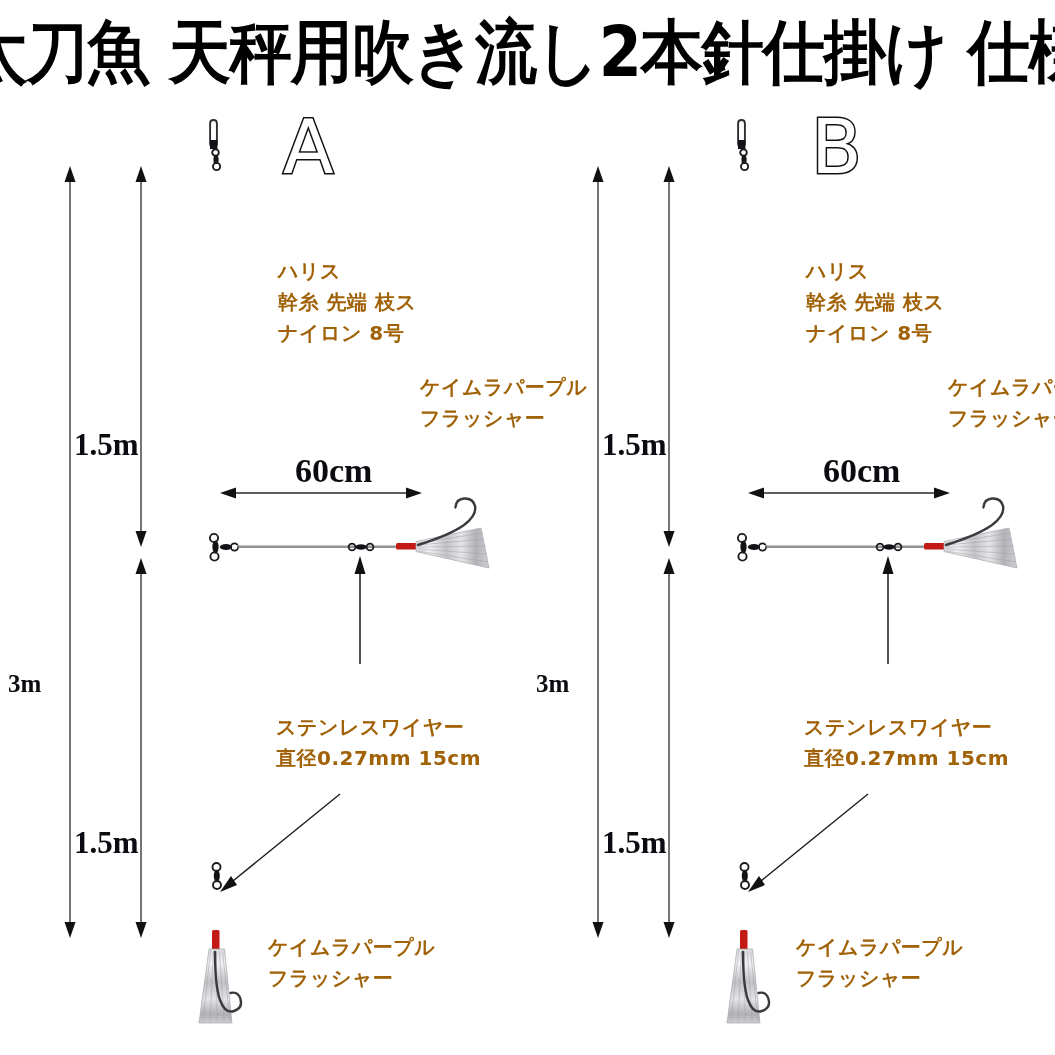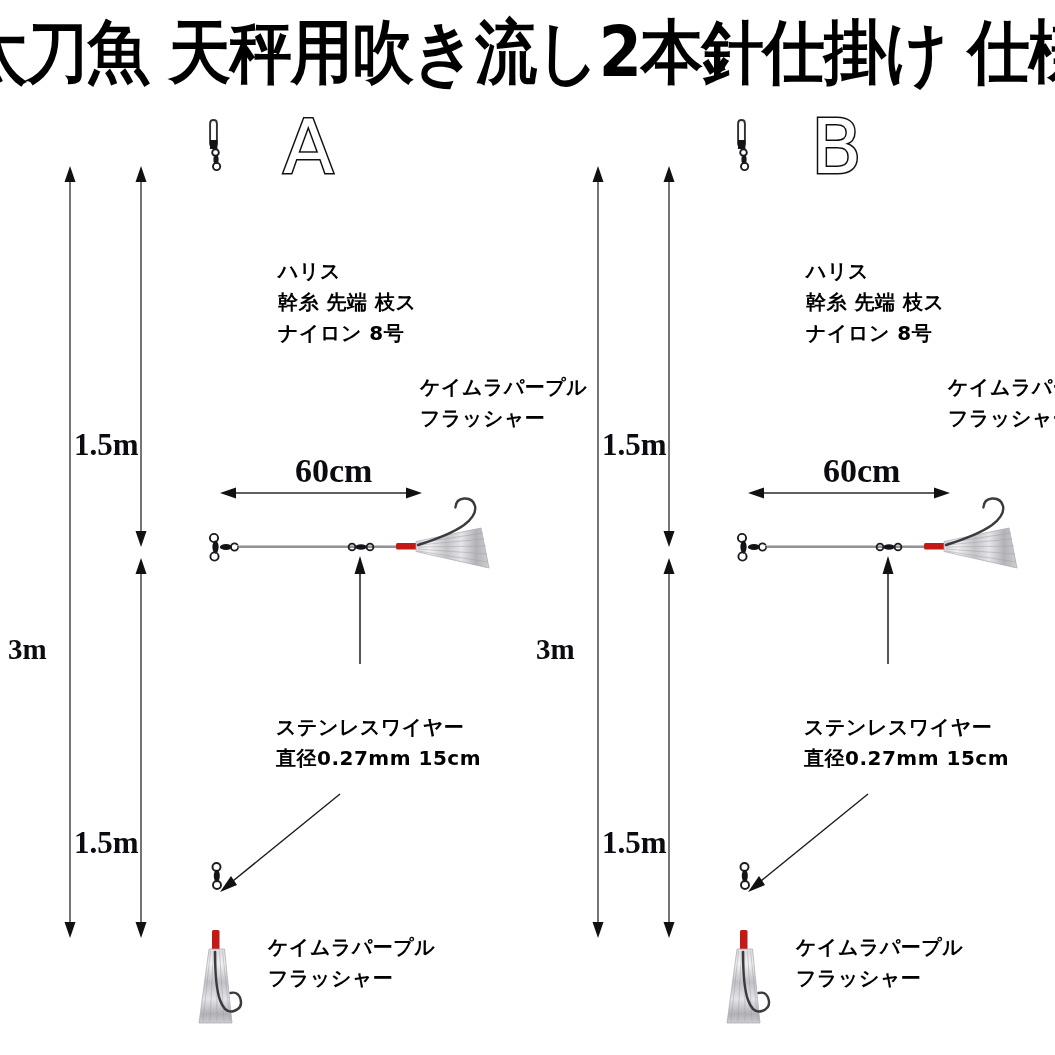--- a/index.html
+++ b/index.html
@@ -63,32 +63,32 @@
 
   
   .dim-label {
     position: absolute;
     font-family: "Liberation Serif", "DejaVu Serif", serif;
     font-weight: 700;
     color: #0b0b12;
     white-space: nowrap;
     line-height: 1;
   }
-  .dim-3m   { font-size: 29px; }
+  .dim-3m   { font-size: 25px; margin-top: 36px; }
   .dim-15m  { font-size: 31px; }
   .dim-60cm { font-size: 34px; }
 
   
   .jp-label {
     position: absolute;
     font-family: "DejaVu Sans", "Liberation Sans", sans-serif;
     font-weight: 700;
     font-size: 20px;
     line-height: 31px;
-    color: #000000;
+    color: #a16207;
     white-space: pre;
     letter-spacing: 0.5px;
   }
 
   
   .panel-svg {
     position: absolute;
     left: 0; top: 0;
     width: 527px;
     height: 951px;

